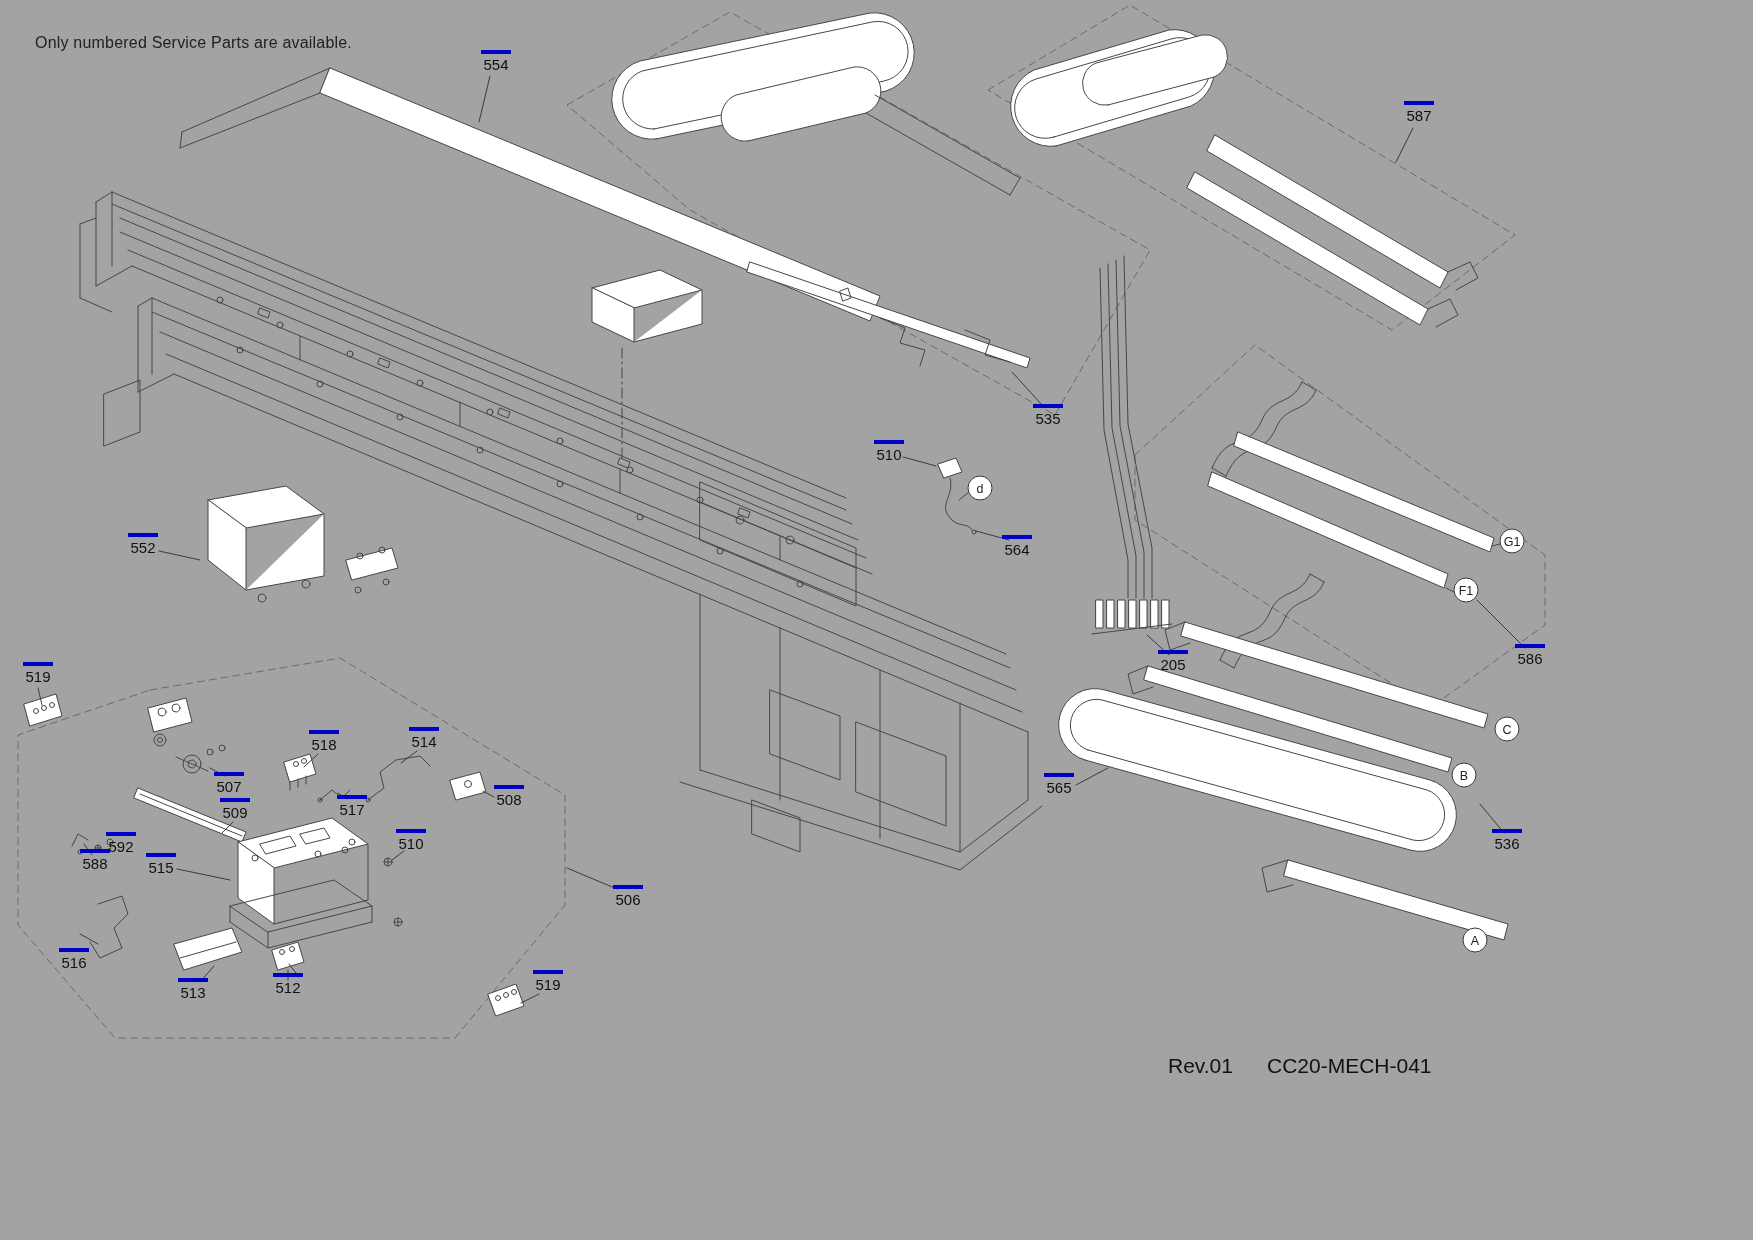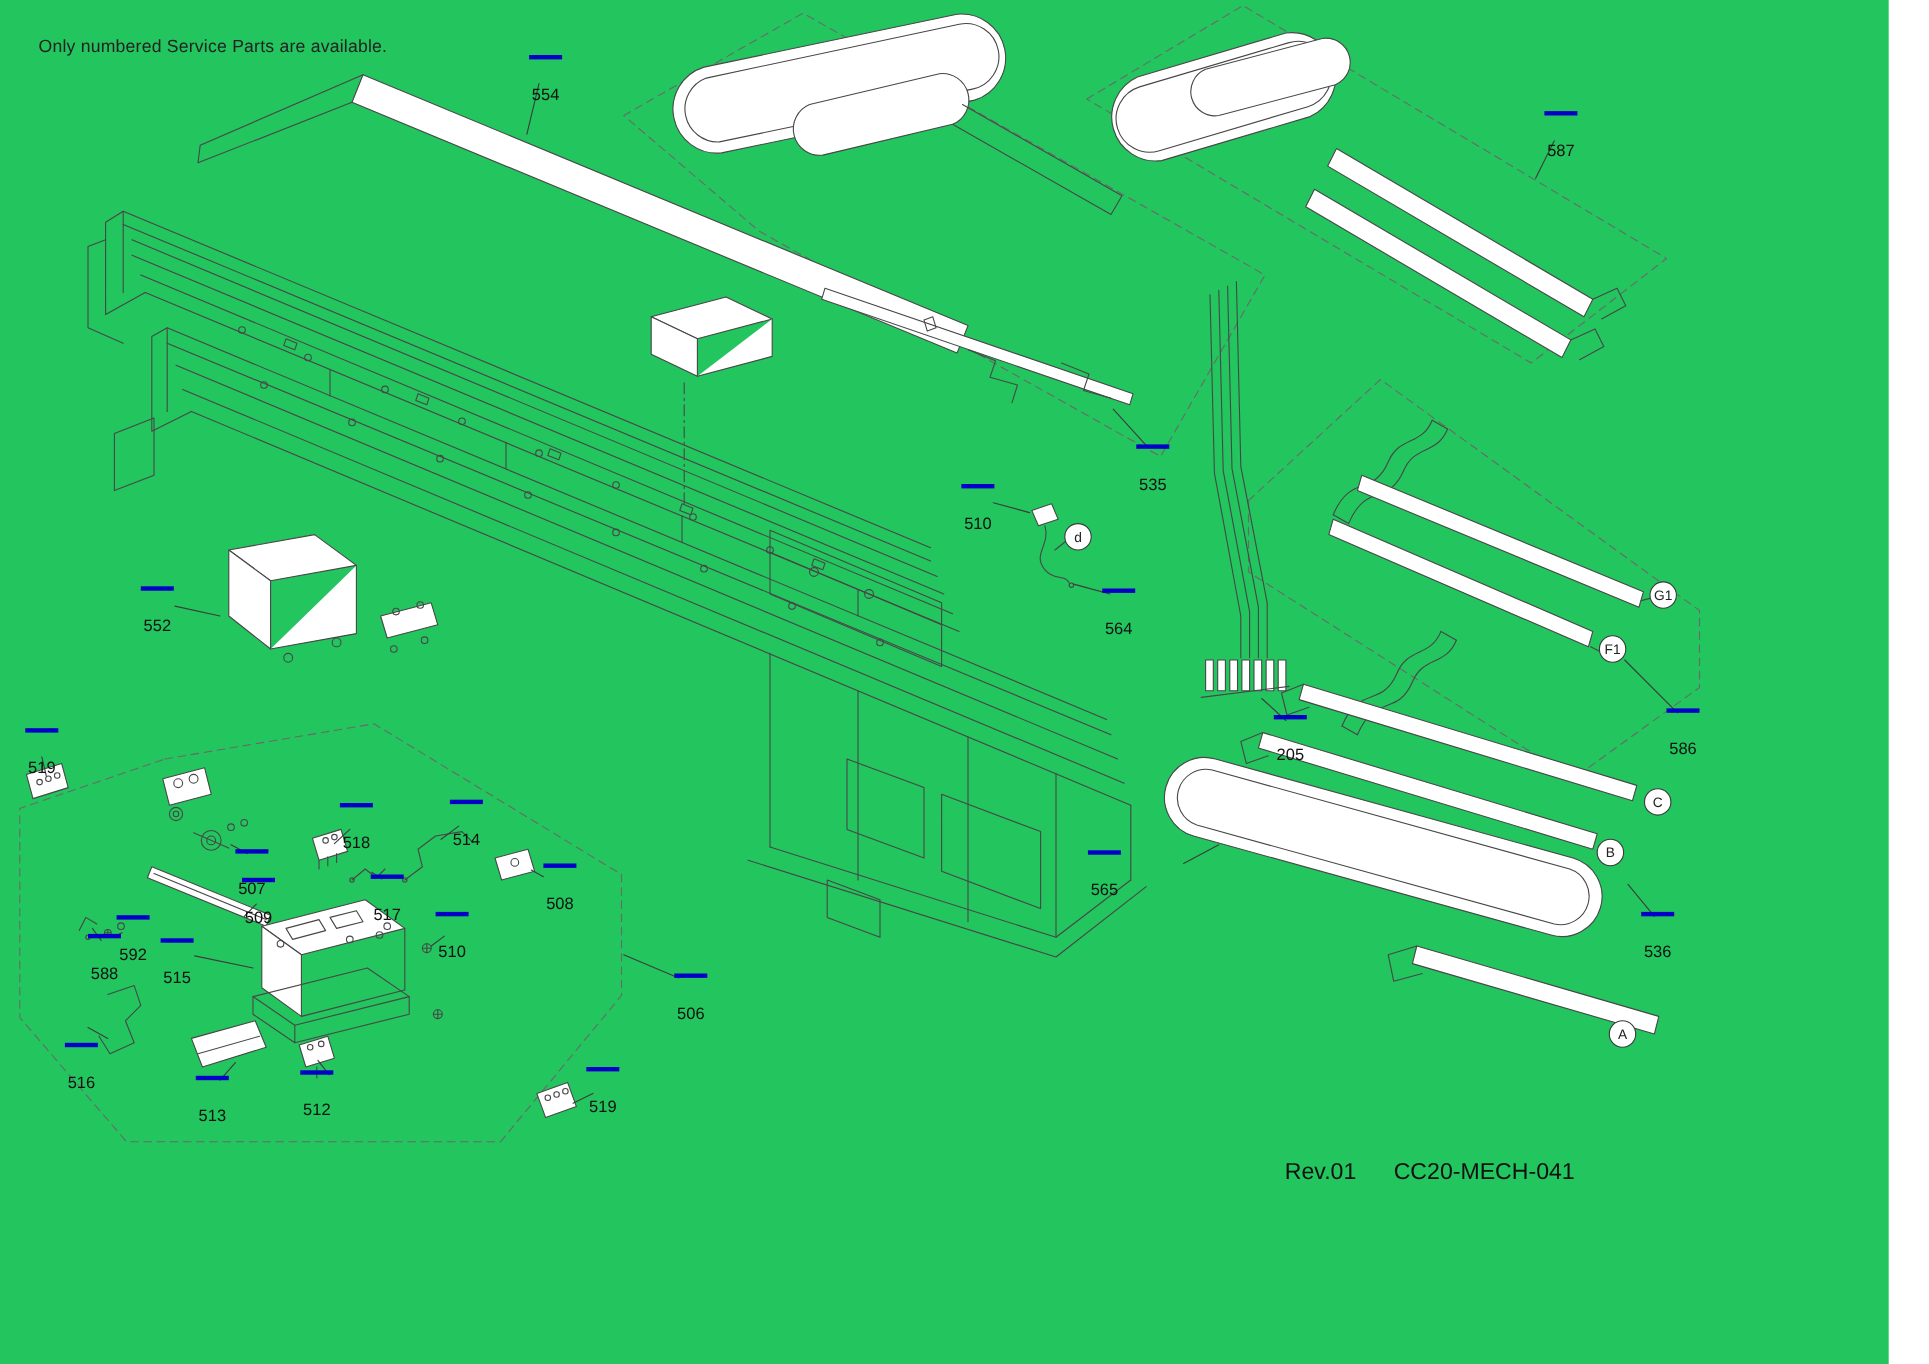--- a/index.html
+++ b/index.html
@@ -1,28 +1,28 @@
 <!DOCTYPE html>
 <html><head>
 <meta charset="utf-8">
 <style>
   html,body { margin:0; padding:0; background:#fff; }
   .canvas {
-    position:relative; width:1717px; height:1240px; background:#22c55e;
-    font-family:"Liberation Sans", sans-serif; color:#1a1a1a; overflow:hidden;
+    position:relative; width:1717px; height:1240px; background:#a3a3a3;
+    font-family:"Liberation Sans", sans-serif; color:#1a1a1a; overflow:hidden;padding-left:36px;
   }
   .canvas svg { position:absolute; left:0; top:0; }
   .notice {
     position:absolute; left:35px; top:34px; font-size:16px; color:#222;
     letter-spacing:0.2px; white-space:pre;
   }
   .part-label {
     position:absolute; transform:translateX(-50%);
     display:flex; flex-direction:column; align-items:center;
-    font-size:15px; color:#111; line-height:1.1; white-space:nowrap;gap:22px;
+    font-size:15px; color:#111; line-height:1.1; white-space:nowrap;
   }
   .part-label .bar { display:block; width:30px; height:4px; margin-bottom:3px; }
   .ref-circle {
     position:absolute; width:23px; height:23px; transform:translate(-50%,-50%);
     border:1.4px solid #3a3a3a; border-radius:50%; background:#fff;
     display:flex; align-items:center; justify-content:center;
     font-size:12.5px; color:#222;
   }
   .footer-title {
     position:absolute; left:770px; top:1051px; transform:translateX(-50%);
@@ -306,21 +306,21 @@
         <span>552</span>
       </div>
       <div class="part-label" style="left: 1173px; top: 650px;">
         <span class="bar" style="background: rgb(0, 0, 200);"></span>
         <span>205</span>
       </div>
       <div class="part-label" style="left: 1530px; top: 644px;">
         <span class="bar" style="background: rgb(0, 0, 200);"></span>
         <span>586</span>
       </div>
-      <div class="part-label" style="left: 1004px; top: 773px;">
+      <div class="part-label" style="left: 1059px; top: 773px;">
         <span class="bar" style="background: rgb(0, 0, 200);"></span>
         <span>565</span>
       </div>
       <div class="part-label" style="left: 1507px; top: 829px;">
         <span class="bar" style="background: rgb(0, 0, 200);"></span>
         <span>536</span>
       </div>
       <div class="part-label" style="left: 628px; top: 885px;">
         <span class="bar" style="background: rgb(0, 0, 200);"></span>
         <span>506</span>

